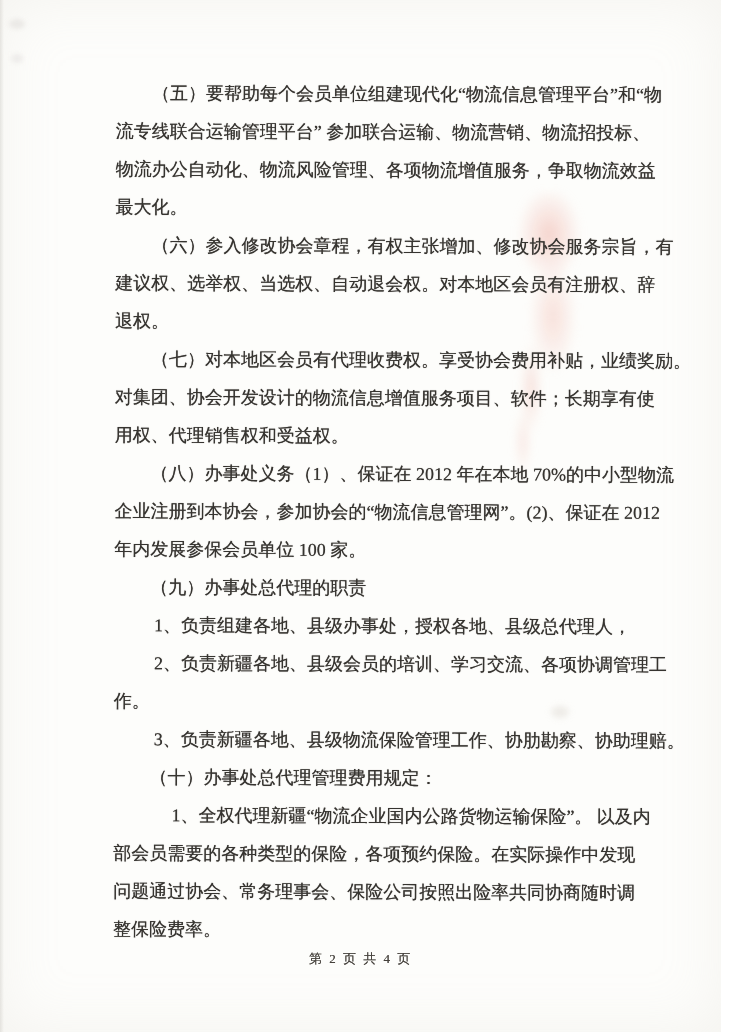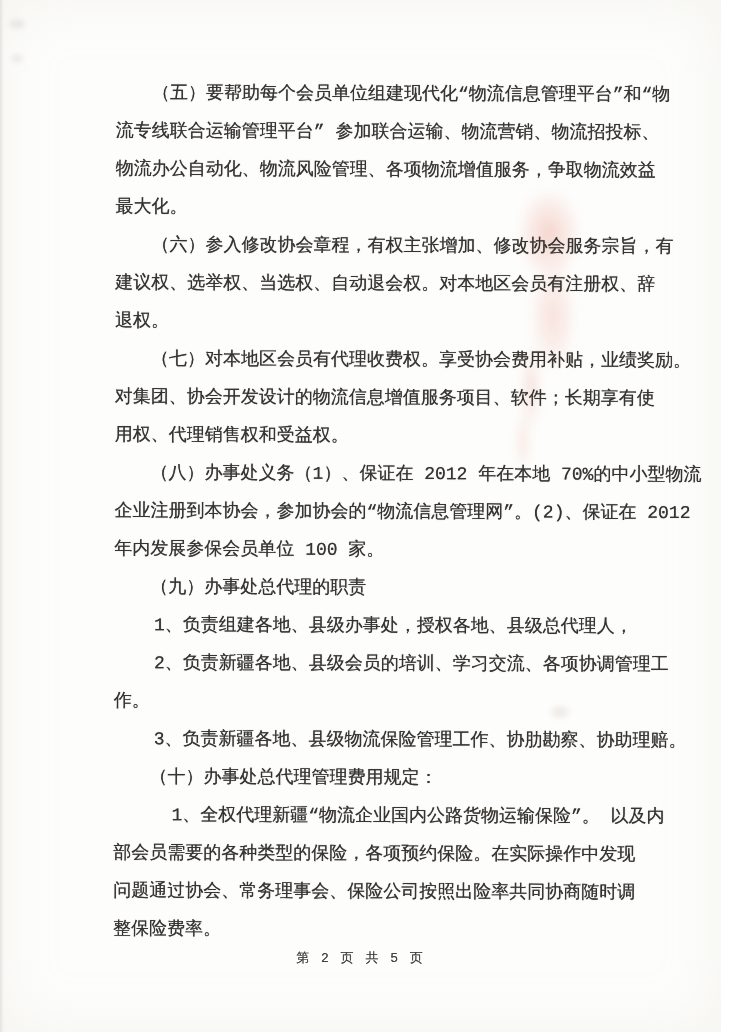--- a/index.html
+++ b/index.html
@@ -6,21 +6,21 @@
     margin: 0;
     padding: 0;
     background: #ffffff;
   }
   .page {
     position: relative;
     width: 721px;
     height: 1032px;
     background: #fdfdfb;
     overflow: hidden;
-    font-family: Liberation Mono, monospace;
+    font-family: Liberation Serif, serif;
     box-shadow: inset 0 0 60px rgba(205, 200, 190, 0.18);
   }
   
   .edge-left {
     position: absolute;
     left: 0; top: 0;
     width: 4px; height: 100%;
     background: linear-gradient(to right, rgba(185,182,175,0.30), rgba(185,182,175,0));
   }
   
@@ -117,15 +117,15 @@
 
     <div class="line ind-sec">（十）办事处总代理管理费用规定：</div>
 
     <div class="line ind-item2">1、全权代理新疆“物流企业国内公路货物运输保险”。 以及内</div>
     <div class="line">部会员需要的各种类型的保险，各项预约保险。在实际操作中发现</div>
     <div class="line">问题通过协会、常务理事会、保险公司按照出险率共同协商随时调</div>
     <div class="line">整保险费率。</div>
 
   </div>
 
-  <div class="page-footer">第 2 页 共 5 页</div>
+  <div class="page-footer">第 2 页 共 4 页</div>
 
 </div>
 
 </body></html>

